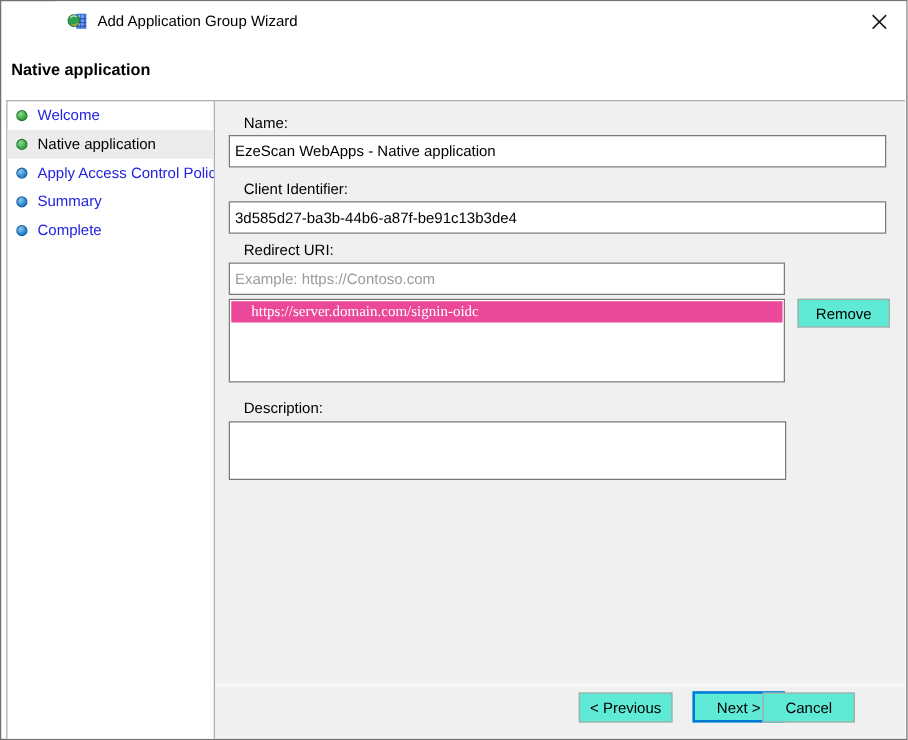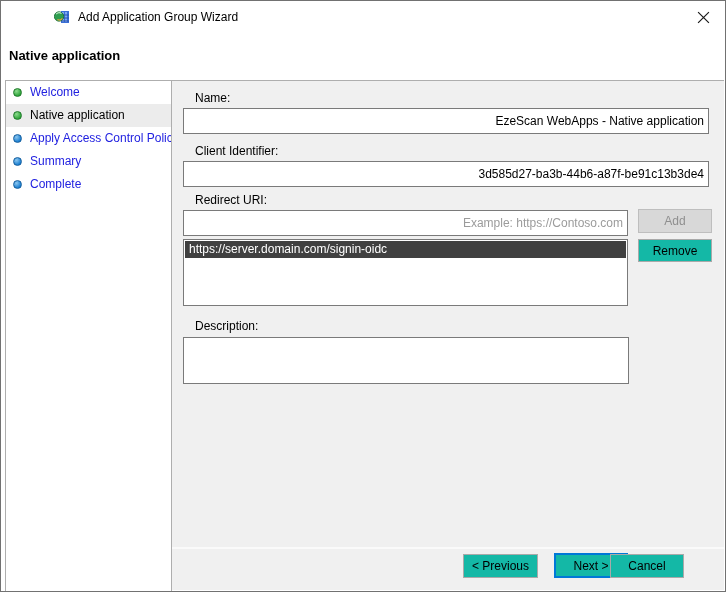--- a/index.html
+++ b/index.html
@@ -60,39 +60,39 @@
     background: #f0f0f0; border-top: 1px solid #aeaeae;
   }
   .field-label { position: absolute; left: 11px; white-space: nowrap; margin-left: 12px; }
   .lbl-name { top: 10px; }
   .lbl-client { top: 63px; }
   .lbl-redirect { top: 112px; }
   .lbl-desc { top: 238px; }
   input[type="text"], textarea {
     position: absolute; border: 1px solid #7a7a7a; background: #fff;
     font-family: "Liberation Sans", "DejaVu Sans", sans-serif; font-size: 12px;
-    padding: 12px 4px; color: #000; outline: none; text-align: right;
+    padding: 12px 4px; color: #000; outline: none;
   }
   input::placeholder { color: #9b9b9b; opacity: 1; }
   .in-name   { left: 11px; top: 27px;  width: 526px; height: 22px; }
   .in-client { left: 11px; top: 80px;  width: 526px; height: 22px; }
   .in-redirect { left: 11px; top: 129px; width: 445px; height: 22px; }
   .listbox {
     position: absolute; left: 11px; top: 158px; width: 445px; height: 67px;
     background: #fff; border: 1px solid #7a7a7a; padding: 1px; overflow: hidden;
   }
   .list-item-selected {
-    height: 17px; line-height: 17px; padding-left: 4px;
-    background: #404040; color: #fff; white-space: nowrap; overflow: hidden;
+    height: 17px; line-height: 17px; padding-left: 16px;
+    background: #ec4899; color: #fff; white-space: nowrap; overflow: hidden; font-family: Liberation Serif, serif;
   }
   .ta-desc { left: 11px; top: 256px; width: 446px; height: 47px; resize: none; }
   
   .btn {
     position: absolute; height: 24px; width: 74px;
-    background: #14b8a6; border: 1px solid #a9a9a9;
+    background: #5eead4; border: 1px solid #a9a9a9;
     font-family: "Liberation Sans", "DejaVu Sans", sans-serif; font-size: 12px;
     color: #000; text-align: center; padding: 0;
   }
   .btn-add { left: 466px; top: 128px; background: #d8d8d8; border-color: #bebebe; color: #8f8f8f; }
   .btn-remove { left: 466px; top: 158px; height: 23px; }
   .footer-sep { position: absolute; left: 0; right: 0; top: 466px; height: 2px; background: #fafafa; }
   .btn-previous { left: 291px; top: 473px; width: 75px; }
   .btn-next { left: 382px; top: 472px; width: 74px; height: 25px; border: 2px solid #0078d7; }
   .btn-cancel { left: 438px; top: 473px; }
 </style>
@@ -151,21 +151,20 @@
   <div class="content">
 
     <div class="field-label lbl-name">Name:</div>
     <input type="text" class="in-name" value="EzeScan WebApps - Native application" style="">
 
     <div class="field-label lbl-client">Client Identifier:</div>
     <input type="text" class="in-client" value="3d585d27-ba3b-44b6-a87f-be91c13b3de4" style="">
 
     <div class="field-label lbl-redirect">Redirect URI:</div>
     <input type="text" class="in-redirect" placeholder="Example: https://Contoso.com" style="">
-    <button class="btn btn-add" disabled="">Add</button>
 
     <div class="listbox">
       <div class="list-item-selected">https://server.domain.com/signin-oidc</div>
     </div>
     <button class="btn btn-remove">Remove</button>
 
     <div class="field-label lbl-desc">Description:</div>
     <textarea class="ta-desc" style=""></textarea>
 
     <div class="footer-sep"></div>

